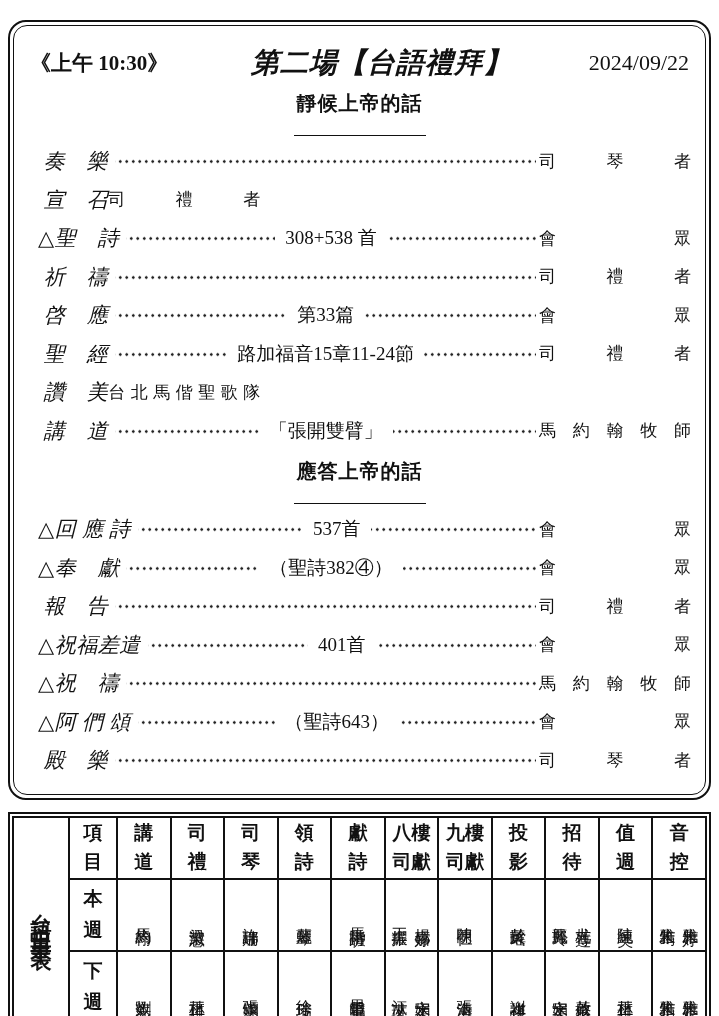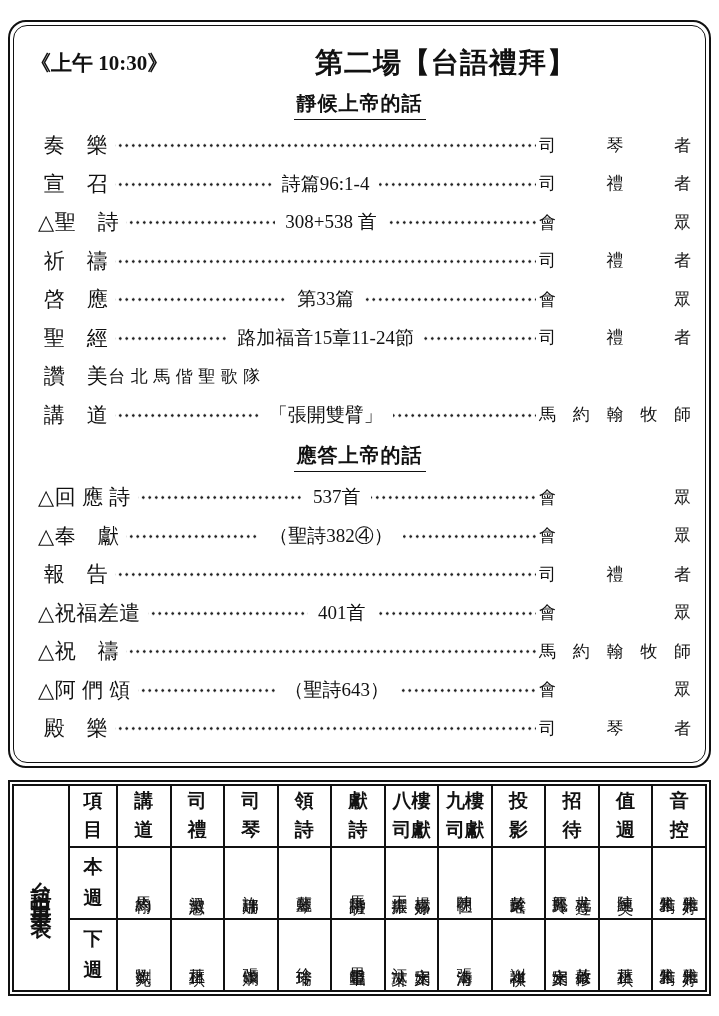--- a/index.html
+++ b/index.html
@@ -9,31 +9,31 @@
     padding:20px 8px 6px 8px;
     font-family:"Liberation Serif","DejaVu Serif",serif;
     color:#111;
   }
   
   .box { border:2px solid #111; border-radius:18px; padding:3px; }
   .box-inner { border:1.5px solid #111; border-radius:14px; padding:14px 14px 14px 14px; }
 
   .hdr-row { display:flex; align-items:center; margin:4px 2px 2px 2px; }
   .svc-time { width:172px; font-size:21px; font-weight:bold; white-space:pre; }
-  .svc-title { flex:1; text-align:center; font-size:28px; font-weight:bold; letter-spacing:1px; }
+  .svc-title { flex:1; text-align:center; font-size:28px; font-weight:bold; letter-spacing:1px;font-style:italic; }
   .svc-date { width:128px; text-align:right; font-size:22px; }
 
   .sec-head { text-align:center; margin:8px 0 6px 0; }
   .sec-head span {
     display:inline-block; font-size:20px; font-weight:bold; letter-spacing:1px;
-    border-bottom:1.5px solid #111; padding:0 3px 2px 3px;
+    border-bottom:1.5px solid #111; padding:0 3px 18px 3px;
   }
 
   .prow { display:flex; align-items:center; height:38.5px; font-size:21px; }
-  .item { white-space:pre; padding-left:10px; letter-spacing:0.5px; }
+  .item { white-space:pre; padding-left:10px; letter-spacing:0.5px;font-style:italic; }
   .leader {
     flex:1; align-self:stretch; margin:0 3px 0 7px;
     display:flex; align-items:center; justify-content:center;
     background-image:radial-gradient(circle, #222 1.2px, transparent 1.45px);
     background-size:6.5px 6.5px; background-repeat:repeat-x; background-position:2px center;
   }
   .mid { background:#fff; padding:0 10px; font-size:19px; white-space:pre; }
   .mid:empty { display:none; }
   .resp { width:152px; font-size:17px; text-align:justify; text-align-last:justify; text-justify:inter-character; white-space:pre; }
 
@@ -60,35 +60,33 @@
 <body>
 
 <div class="page">
 
   <div class="box">
     <div class="box-inner">
 
       <div class="hdr-row">
         <span class="svc-time">《上午 10:30》</span>
         <span class="svc-title">第二場【台語禮拜】</span>
+        <span class="svc-date">2024/09/22</span>
       </div>
 
       <div class="sec-head">
         <span>靜候上帝的話</span>
       </div>
       <div class="prow">
         <span class="item"> 奏　樂</span>
         <span class="leader"></span>
         <span class="resp">司琴者</span>
       </div>
       <div class="prow">
         <span class="item"> 宣　召</span>
-        <span class="leader">
-            <span class="mid">詩篇96:1-4</span>
-          </span>
         <span class="resp">司禮者</span>
       </div>
       <div class="prow">
         <span class="item">△聖　詩</span>
         <span class="leader">
             <span class="mid">308+538 首</span>
           </span>
         <span class="resp">會眾</span>
       </div>
       <div class="prow">

